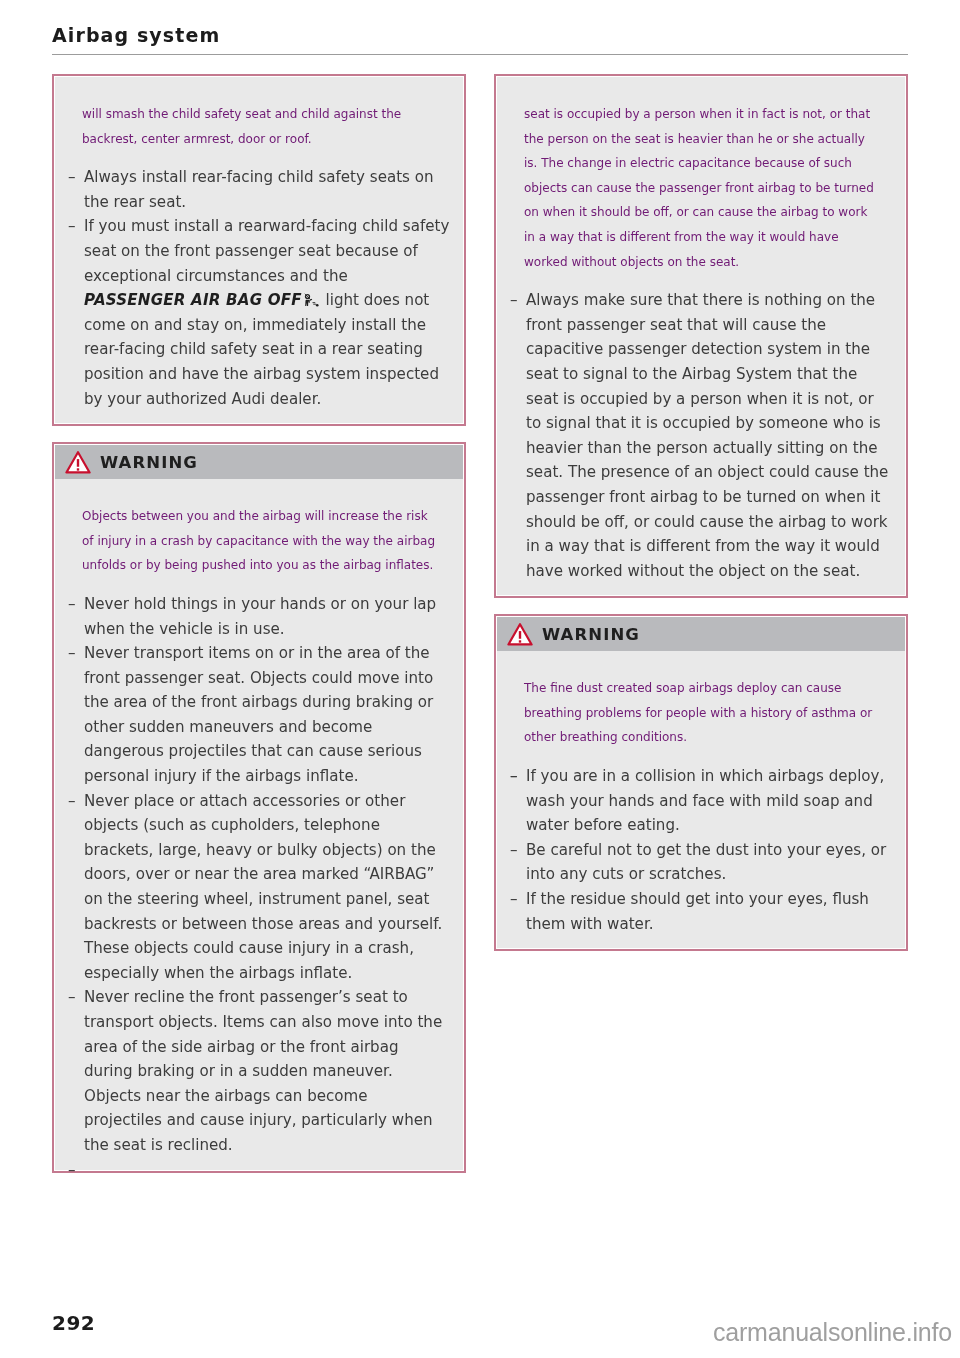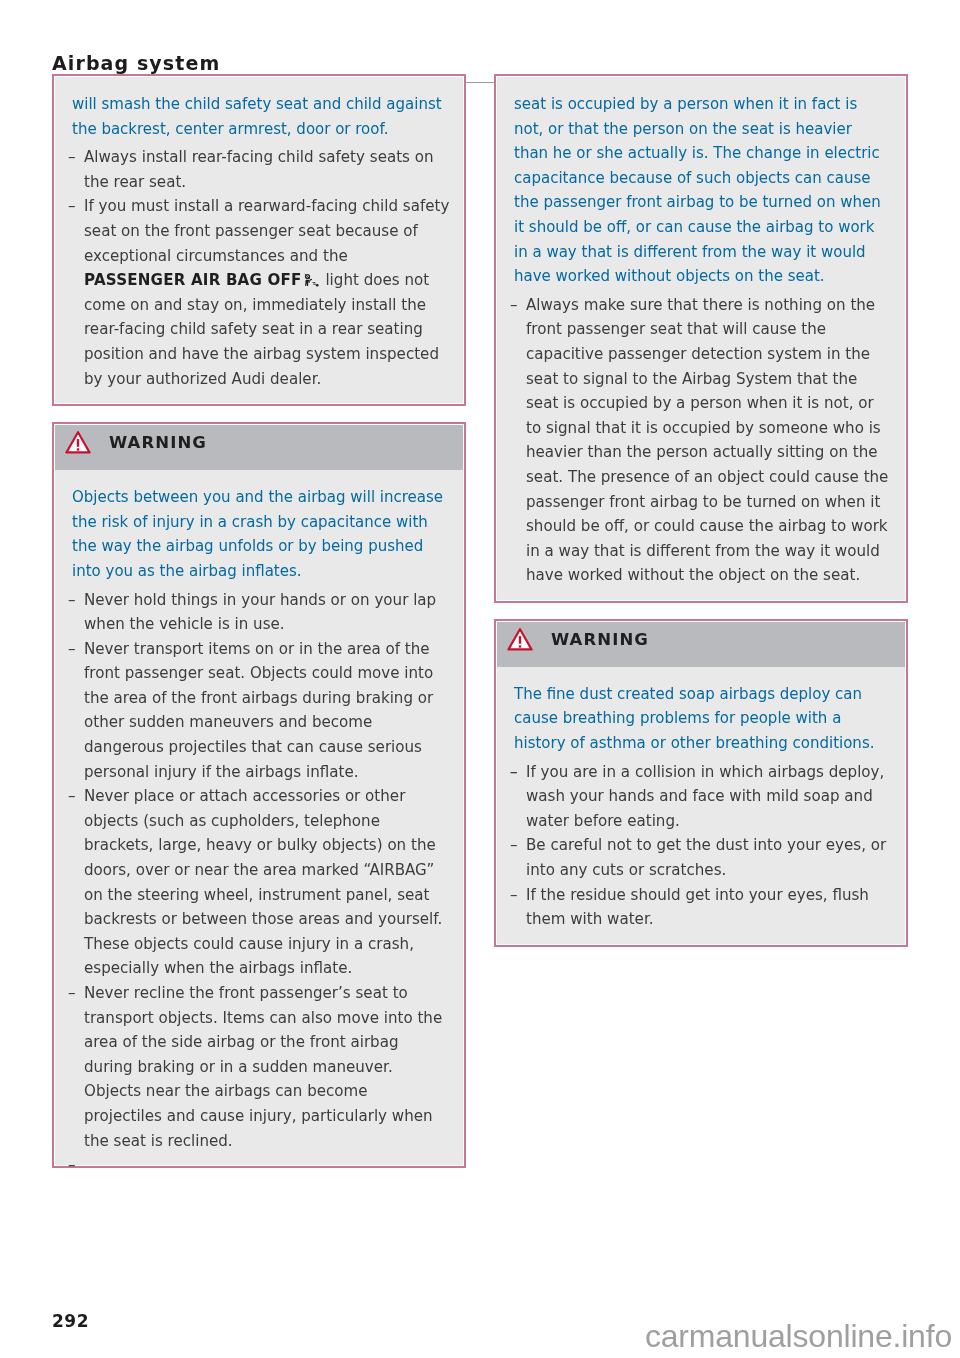--- a/index.html
+++ b/index.html
@@ -22,21 +22,20 @@
     width: 960px;
     height: 1358px;
   }
 
   
   .page-header {
     position: absolute;
     left: 52px;
     top: 24px;
     width: 856px;
-    margin-top: 28px;
   }
   .page-header .title {
     font-size: 19px;
     font-weight: bold;
     letter-spacing: 1.1px;
     color: #1c1c1c;
     line-height: 1.2;
     padding-bottom: 7px;
   }
   .header-rule {
@@ -71,45 +70,45 @@
   }
   .wbox-inner {
     border: 1px solid #ffffff;
     background: #e9e9e9;
     box-sizing: border-box;
   }
   .wbox-head {
     background: #b9babd;
     display: flex;
     align-items: center;
-    gap: 18px;
-    padding: 6px 10px 16px 10px;
+    gap: 9px;
+    padding: 6px 10px 5px 10px;
   }
   .wbox-head .label {
     font-size: 16.5px;
     font-weight: bold;
     letter-spacing: 1.1px;
     color: #1f1f1f;
   }
   .warn-tri {
     width: 26px;
     height: 23px;
     flex: 0 0 auto;
     display: block;
   }
   .wbox-body {
     padding: 11px 13px 12px 13px;
   }
 
   
   p.para {
-    margin: 4px;
-    font-size: 15px;
+    margin: 14px;
+    font-size: 12px;
     line-height: 24.6px;
-    color: #0369a1;
+    color: #701a75;
   }
   ul.dashlist {
     margin: 0;
     padding: 0;
     list-style: none;
   }
   ul.dashlist li {
     font-size: 15.1px;
     line-height: 24.6px;
     color: #3c3c3c;
@@ -118,44 +117,45 @@
   }
   ul.dashlist li .dash {
     position: absolute;
     left: 0;
     top: 0;
   }
   .b {
     font-weight: bold;
     color: #1f1f1f;
     letter-spacing: 0.2px;
+    font-style: italic;
   }
   .abicon {
     display: inline-block;
     width: 15px;
     height: 14px;
     vertical-align: -2px;
     margin: 0 2px;
   }
 
   
   .folio {
     position: absolute;
     left: 52px;
     top: 1311px;
-    font-size: 17px;
+    font-size: 20px;
     font-weight: bold;
     color: #1c1c1c;
     letter-spacing: 0.5px;
   }
   .watermark {
     position: absolute;
     right: 8px;
     top: 1318px;
-    font-size: 32px;
+    font-size: 25px;
     color: #9f9f9f;
     font-family: "Liberation Sans", sans-serif;
     letter-spacing: -0.2px;
     white-space: nowrap;
   }
 </style>
 </head>
 <body>
 
 <div class="page">

